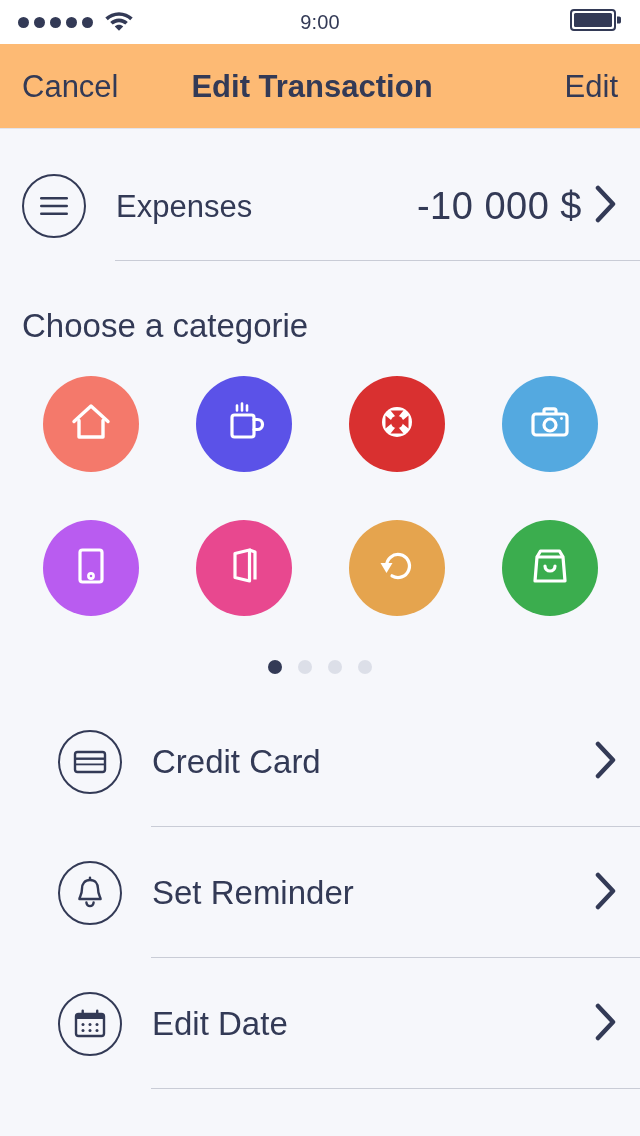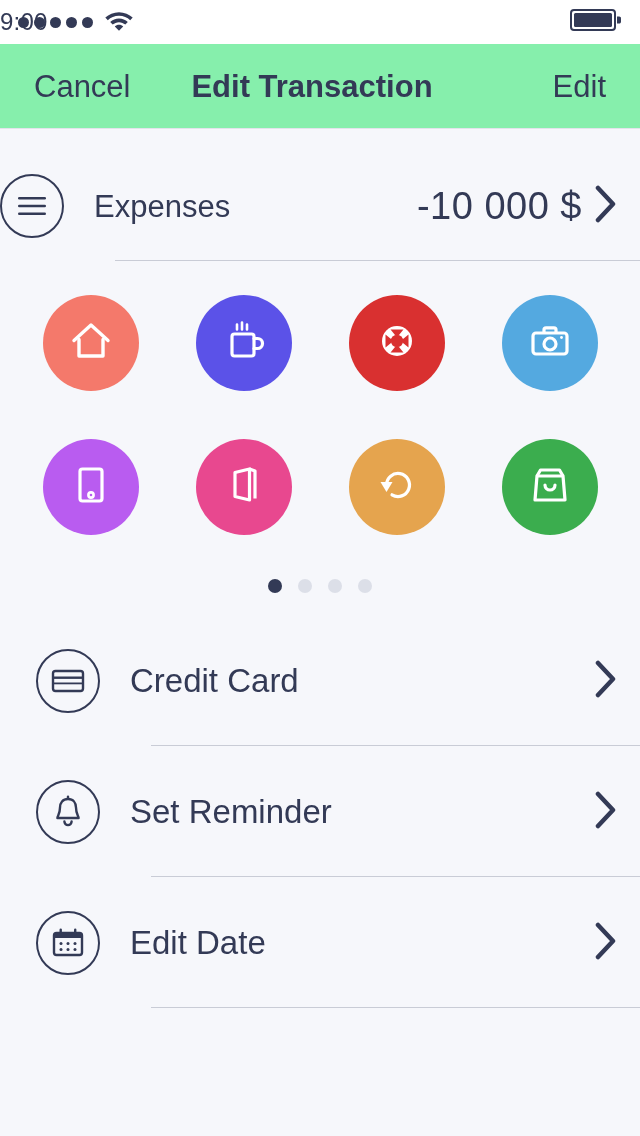--- a/index.html
+++ b/index.html
@@ -50,38 +50,39 @@
     width: 11px;
     height: 11px;
     border-radius: 50%;
     background: #333a56;
     display: block;
   }
   .wifi-icon { margin-left: 5px; display: block; }
   .status-time {
     position: absolute;
     left: 0; right: 0;
-    font-size: 24px;
+    text-align: center;
+    font-size: 20px;
     color: #333a56;
     letter-spacing: 0.2px;
   }
   .status-right {
     margin-left: auto;
     display: flex;
     align-items: center;
   }
 
   
   .nav-bar {
     height: 84px;
-    background: #86efac;
+    background: #fdba74;
     border-bottom: 1px solid #e2e4ec;
     display: flex;
     align-items: center;
-    padding: 0 34px;
+    padding: 0 22px;
     flex: 0 0 85px;
     position: relative;
   }
   .nav-btn {
     font-size: 31px;
     color: #333a56;
     background: none;
     border: 0;
     font-family: inherit;
     cursor: pointer;
@@ -97,20 +98,21 @@
     color: #333a56;
     pointer-events: none;
     line-height: 1;
   }
   .nav-right { margin-left: auto; }
 
   
   .row {
     display: flex;
     align-items: center;
+    padding-left: 22px;
     padding-right: 22px;
     position: relative;
     background: #f6f7fb;
     cursor: pointer;
   }
   .row-sep::after {
     content: "";
     position: absolute;
     left: 115px;
     right: 0;
@@ -261,20 +263,21 @@
         <div class="row-amount">-10 000 $</div>
         <span class="chevron">
           <svg width="24" height="38" viewBox="0 0 24 38">
             <path d="M4 3 L19 19 L4 35" fill="none" stroke="#333a56" stroke-width="4.5" stroke-linecap="round" stroke-linejoin="round"></path>
           </svg>
         </span>
       </div>
     </div>
   </div>
 
+  <div class="section-title">Choose a categorie</div>
 
   <div class="cat-grid">
 
     <div class="cat-circle" style="background:#f4796b">
       <span>
         <svg width="52" height="52" viewBox="0 0 52 52">
           <path d="M9 25.5 L26 10 L43 25.5" fill="none" stroke="#fff" stroke-width="3.4" stroke-linecap="round" stroke-linejoin="round"></path>
           <path d="M14 24.5 V41 H38 V24.5" fill="none" stroke="#fff" stroke-width="3.4" stroke-linecap="round" stroke-linejoin="round"></path>
         </svg>
       </span>

